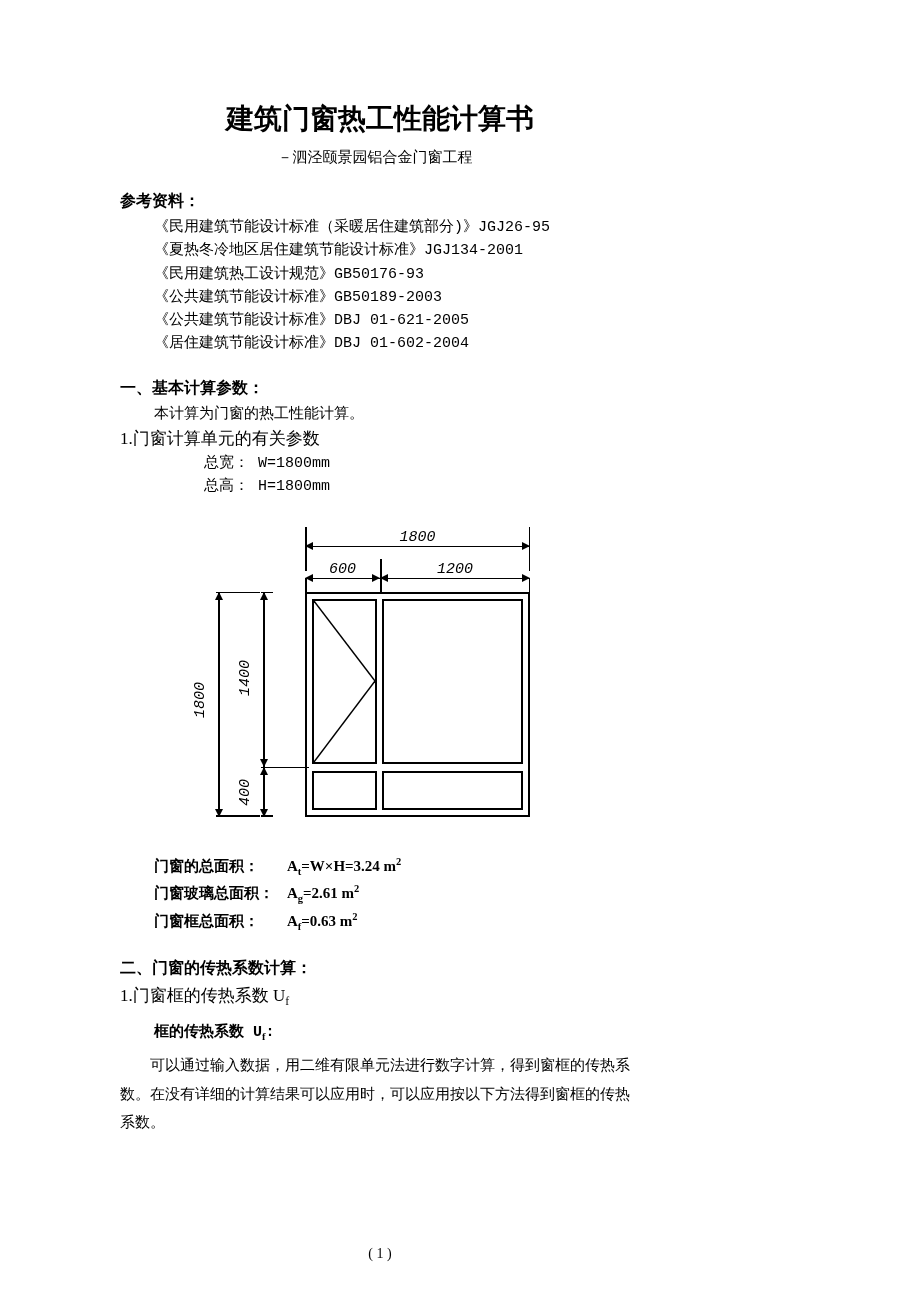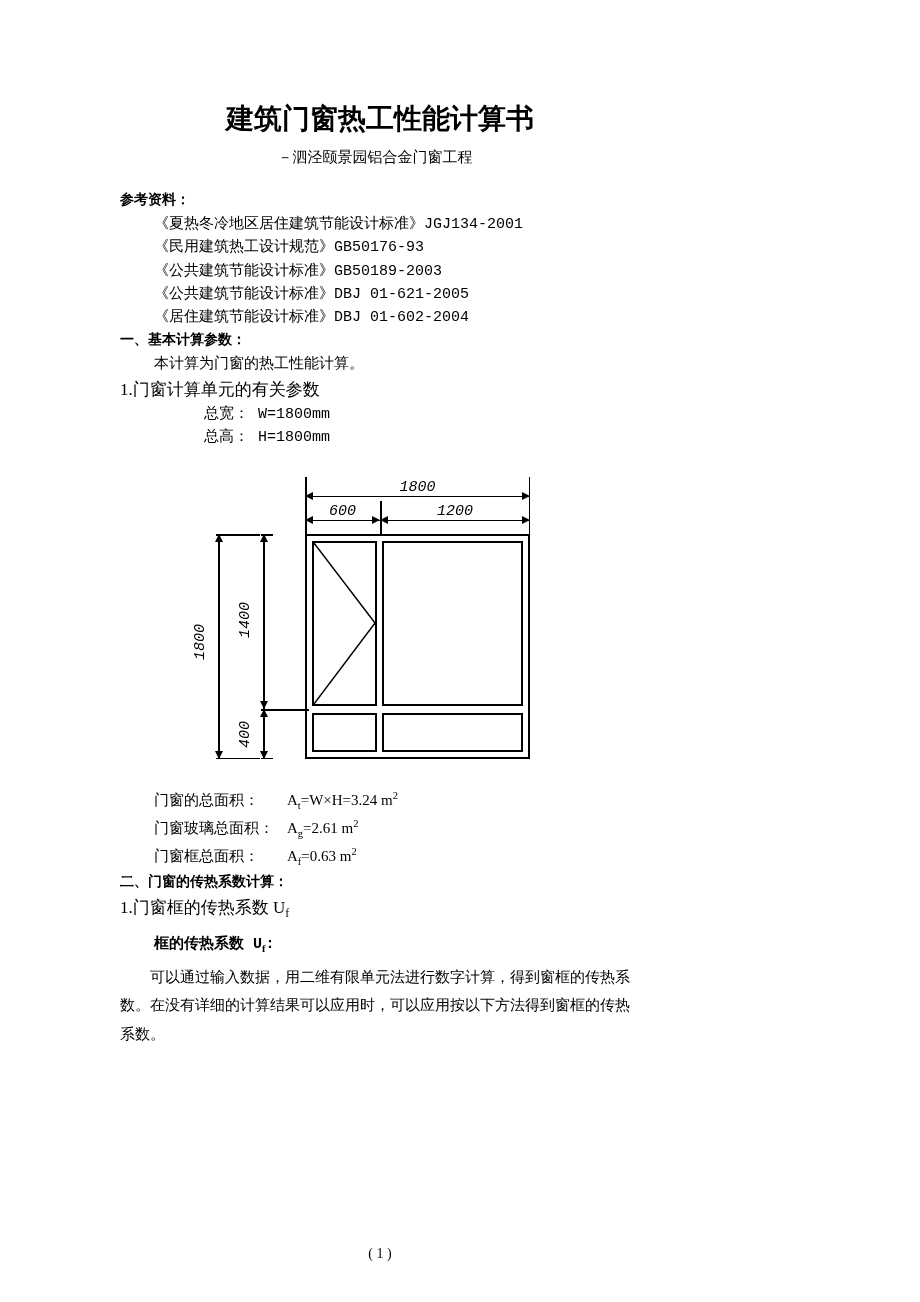--- a/index.html
+++ b/index.html
@@ -24,22 +24,22 @@
     margin-bottom: 10px;
   }
   .subtitle {
     text-align: center;
     font-size: 15px;
     margin-bottom: 24px;
     padding-right: 10px;
   }
   .section-heading {
     font-weight: bold;
-    font-size: 14px;
-    margin-top: 2px;
+    font-size: 16px;
+    margin-top: 22px;
     margin-bottom: 4px;
   }
   .ref-line, .body-line {
     font-size: 15px;
     margin-left: 34px;
     line-height: 1.55;
     font-family: "SimSun", "宋体", "Courier New", monospace;
   }
   .body-line-noindent {
     font-size: 17px;
@@ -165,20 +165,21 @@
 </style>
 </head>
 <body>
 
 <div class="page">
 
   <div class="title">建筑门窗热工性能计算书</div>
   <div class="subtitle">－泗泾颐景园铝合金门窗工程</div>
 
   <div class="section-heading">参考资料：</div>
+  <div class="ref-line">《民用建筑节能设计标准（采暖居住建筑部分)》JGJ26-95</div>
   <div class="ref-line">《夏热冬冷地区居住建筑节能设计标准》JGJ134-2001</div>
   <div class="ref-line">《民用建筑热工设计规范》GB50176-93</div>
   <div class="ref-line">《公共建筑节能设计标准》GB50189-2003</div>
   <div class="ref-line">《公共建筑节能设计标准》DBJ 01-621-2005</div>
   <div class="ref-line">《居住建筑节能设计标准》DBJ 01-602-2004</div>
 
   <div class="section-heading">一、基本计算参数：</div>
   <div class="body-line">本计算为门窗的热工性能计算。</div>
   <div class="body-line-noindent">1.门窗计算单元的有关参数</div>
   <div class="body-line indent2">总宽：  W=1800mm</div>
@@ -187,21 +188,21 @@
   <div class="figure">
 
     <div style="position:relative; margin-left:95px; width:225px;">
       <div class="dim-text">1800</div>
       <div class="arrow-line-h" style="width:225px;"></div>
       <span class="tick-v" style="left:0; top:-2px; height:44px;"></span>
       <span class="tick-v" style="right:0; top:-2px; height:44px;"></span>
     </div>
 
     <div style="position:relative; margin-left:95px; width:225px; margin-top:-2px;">
-      <div style="display:flex;">
+      <div style="display:flex;margin-top:8px;">
         <div class="dim-text" style="width:75px;">600</div>
         <div class="dim-text" style="width:150px;">1200</div>
       </div>
       <div style="position:relative; height:8px;">
         <div class="arrow-line-h" style="width:75px; position:absolute; left:0;"></div>
         <div class="arrow-line-h" style="width:150px; position:absolute; left:75px;"></div>
       </div>
       <span class="tick-v" style="left:0; top:18px; height:14px;"></span>
       <span class="tick-v" style="left:75px; top:-2px; height:34px;"></span>
       <span class="tick-v" style="right:0; top:18px; height:14px;"></span>
@@ -243,21 +244,21 @@
 
         <div class="inner-frame" style="left:75px; top:5px; right:5px; height:165px;"></div>
 
         <div class="inner-frame" style="left:5px; top:177px; width:65px; bottom:5px;"></div>
 
         <div class="inner-frame" style="left:75px; top:177px; right:5px; bottom:5px;"></div>
       </div>
     </div>
   </div>
 
-  <div style="margin-top:28px;">
+  <div style="margin-top:36px;font-weight:bold;">
     <div class="area-row">
       <span class="area-label">门窗的总面积：</span>
       <span>A</span><span class="sub">t</span><span>=W×H=3.24  m</span><span class="sup">2</span>
     </div>
     <div class="area-row">
       <span class="area-label">门窗玻璃总面积：</span>
       <span>A</span><span class="sub">g</span><span>=2.61  m</span><span class="sup">2</span>
     </div>
     <div class="area-row">
       <span class="area-label">门窗框总面积：</span>

